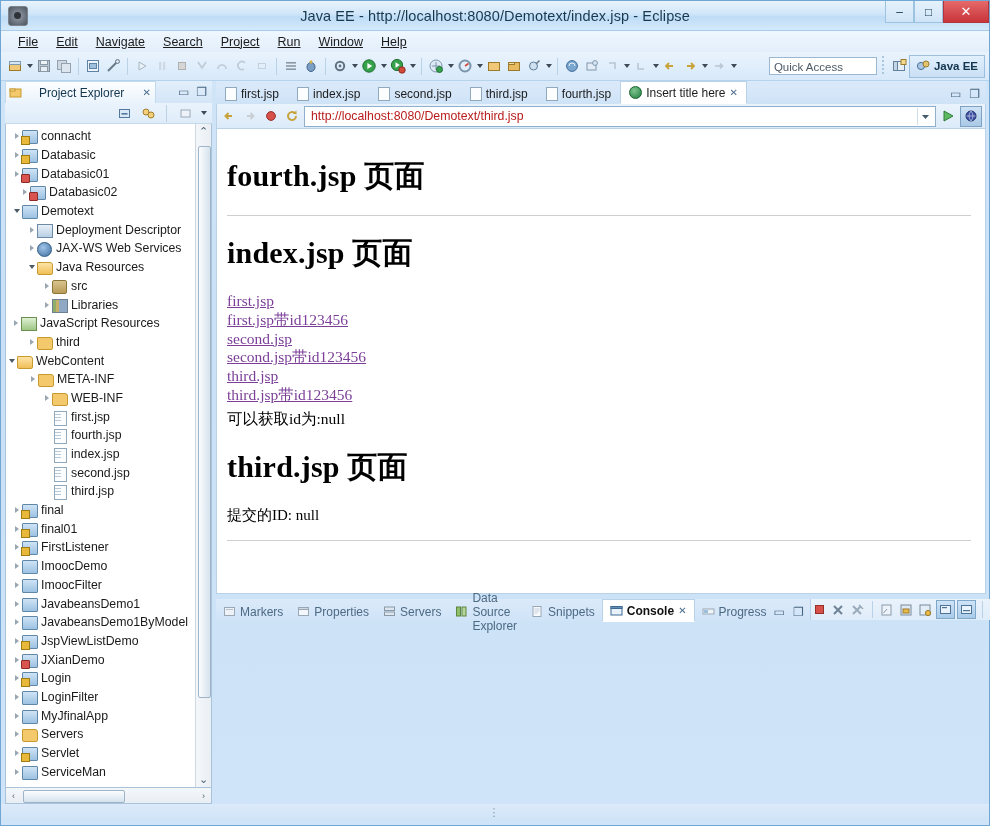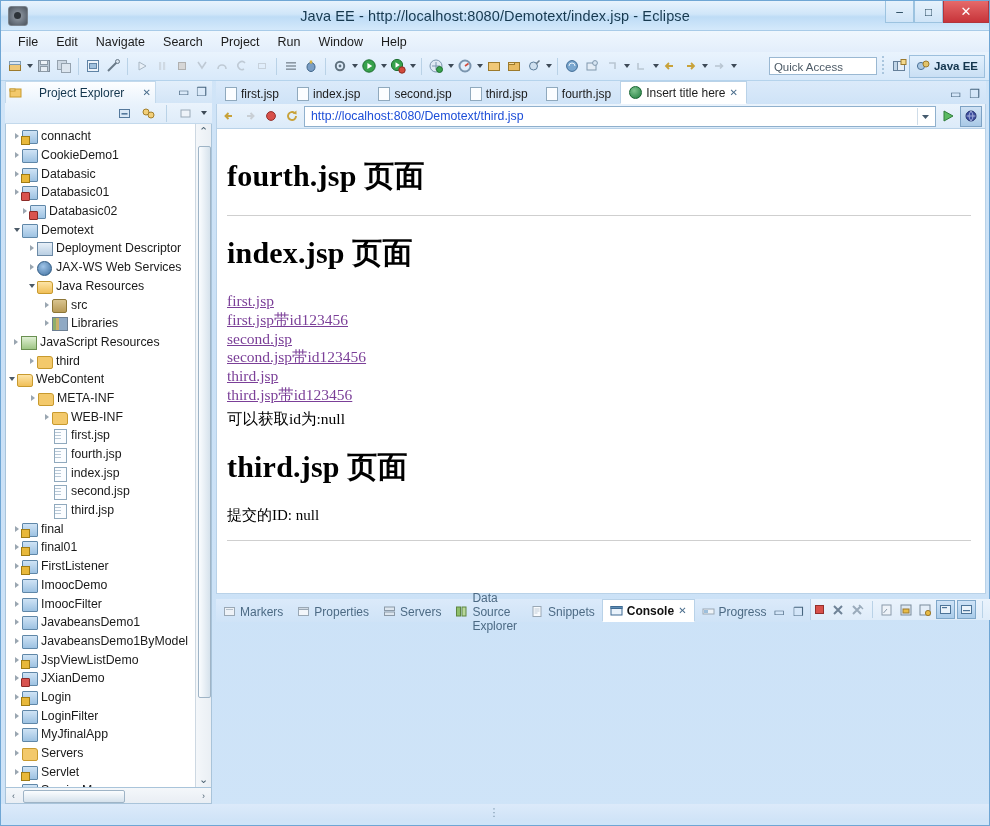--- a/index.html
+++ b/index.html
@@ -47,21 +47,21 @@
     width:44px;background:linear-gradient(180deg,#e66a6a,#c7343a);
     border-color:#b2353c;color:#fff;font-size:13px;
   }
 
   
   .menubar{
     height:21px;display:flex;align-items:center;padding-left:8px;gap:0;
     background:linear-gradient(180deg,#eff7fe,#e3eefb);
     font-size:12.5px;color:#1b1b1b;
   }
-  .menubar span{padding:2px 9px;border-radius:2px;cursor:default;}
+  .menubar span{padding:2px 9px;border-radius:2px;cursor:default;text-decoration:underline;}
 
   
   .toolbar{
     height:28px;display:flex;align-items:center;padding:0 4px;
     background:linear-gradient(180deg,#e9f3fd,#d8e9fa);
     border-bottom:1px solid #b5d3ec;gap:0px;
   }
   .tbi{
     width:20px;height:20px;display:inline-flex;align-items:center;justify-content:center;
     position:relative;flex:none;
@@ -207,21 +207,21 @@
     width:11px;height:11px;border-radius:50%;flex:none;
     background:radial-gradient(circle at 38% 32%,#7fc48f,#1f7d3e);border:1px solid #15632f;
   }
   .ed-winbtns{margin-left:auto;display:flex;gap:8px;padding:0 6px 3px 0;color:#47657f;}
   .urlbar{
     height:24px;display:flex;align-items:center;gap:3px;padding:0 3px;
     background:linear-gradient(180deg,#eaf3fc,#dcebf9);border:1px solid #b9d2e8;border-top:none;
   }
   .urlfield{
     flex:1;height:19px;background:#fff;border:1px solid #8fb0cd;display:flex;align-items:center;
-    padding:0 2px 0 6px;font-size:12.3px;color:#1d4ed8;min-width:0;
+    padding:0 2px 0 6px;font-size:12.3px;color:#b91c1c;min-width:0;
   }
   .urlfield .txt{flex:1;overflow:hidden;white-space:nowrap;}
   .urlfield .dd{
     width:15px;height:17px;display:flex;align-items:center;justify-content:center;flex:none;
     border-left:1px solid #cfdde9;
   }
   .nav-ico{width:18px;height:18px;display:flex;align-items:center;justify-content:center;flex:none;}
   .go-ico{width:18px;height:18px;display:flex;align-items:center;justify-content:center;flex:none;}
   .open-ext{
     width:20px;height:19px;display:flex;align-items:center;justify-content:center;flex:none;
@@ -559,27 +559,20 @@
       </div>
 
       <div class="tree-wrap">
         <div class="tree" id="tree-root">
             <div class="row" style="padding-left: 5px;">
               <div class="arrow closed"></div>
               <div class="tic">
                 <div class="ic-proj warn"></div>
               </div>
               <span class="lbl">connacht</span>
-            </div>
-            <div class="row" style="padding-left: 5px;">
-              <div class="arrow closed"></div>
-              <div class="tic">
-                <div class="ic-proj"></div>
-              </div>
-              <span class="lbl">CookieDemo1</span>
             </div>
             <div class="row" style="padding-left: 5px;">
               <div class="arrow closed"></div>
               <div class="tic">
                 <div class="ic-proj warn"></div>
               </div>
               <span class="lbl">Databasic</span>
             </div>
             <div class="row" style="padding-left: 5px;">
               <div class="arrow closed"></div>

